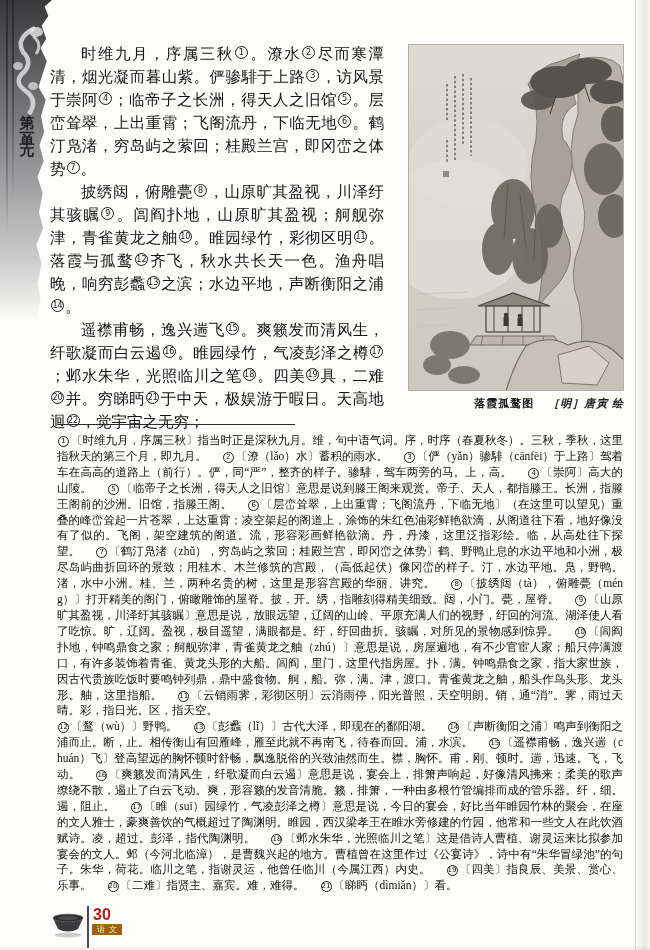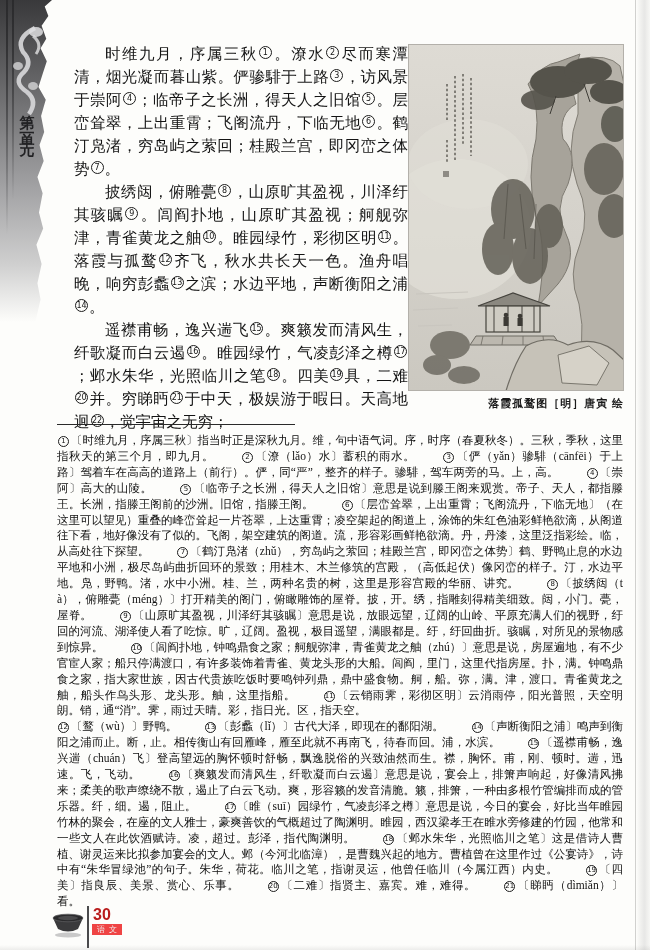--- a/index.html
+++ b/index.html
@@ -12,47 +12,47 @@
     background:linear-gradient(180deg,#39393b 0%,#58585a 18%,#7c7c7e 38%,#a5a5a7 60%,#cfcfcf 82%,rgba(236,236,236,0) 100%);
     clip-path:polygon(0 0,100% 0,86% 2%,93% 5%,80% 8%,89% 12%,78% 15%,90% 19%,82% 23%,74% 27%,88% 31%,79% 36%,85% 41%,76% 45%,84% 50%,72% 55%,82% 60%,75% 66%,83% 71%,70% 76%,80% 82%,72% 88%,78% 93%,68% 100%,0 100%);}
   .side-line{position:absolute;top:0;width:2px;background:linear-gradient(180deg,#2b2b2d 0%,rgba(60,60,62,0) 100%);}
   .side-line.l1{left:6px;height:235px;}
   .side-line.l2{left:12px;height:200px;}
   .ornament{position:absolute;left:3px;top:22px;}
   .unit-label{position:absolute;left:17px;top:103px;writing-mode:vertical-rl;text-orientation:upright;
     font-size:15px;font-weight:bold;letter-spacing:9px;color:#222224;}
 
   
-  .main-text{position:absolute;left:74px;top:42px;width:334px;
+  .main-text{position:absolute;left:50px;top:42px;width:334px;
     font-size:15.5px;line-height:23px;text-align:justify;word-break:break-all;}
   .main-text p{margin:0;text-indent:2em;}
   .mk{display:inline-block;box-sizing:border-box;width:13px;height:13px;border:1px solid #1c1c1c;border-radius:50%;
     font-family:"DejaVu Sans","Liberation Sans",sans-serif;font-size:8px;line-height:11px;text-align:center;
     vertical-align:4px;text-indent:0;letter-spacing:0;margin:0 1px;}
 
   
   .painting{position:absolute;left:408px;top:44px;width:216px;height:347px;margin:0;}
   .caption{position:absolute;left:408px;top:396px;width:216px;text-align:right;
     font-size:11px;font-weight:bold;color:#1a1a1a;letter-spacing:1px;}
-  .cap-credit{}
+  .cap-credit{margin-left:14px;font-style:italic;}
 
   
   .fn-divider{position:absolute;left:57px;top:424px;width:238px;height:1px;background:#2a2a2a;}
   .footnotes{position:absolute;left:57px;top:433px;width:566px;
     font-size:11.5px;line-height:15.9px;text-align:justify;word-break:break-all;color:#101010;}
   .fn-group{margin:0;}
-  .fn{margin-right:27px;}
+  .fn{margin-right:15px;}
   .fn .mk{width:11px;height:11px;font-size:7px;line-height:9px;vertical-align:1px;margin-right:2px;}
 
   
   .bowl{position:absolute;left:50px;top:911px;}
   .foot-line{position:absolute;left:87px;top:906px;width:1.5px;height:42px;background:#4a4a4c;}
   .pageno{position:absolute;left:93px;top:906px;font-family:"Liberation Sans","DejaVu Sans",sans-serif;
     font-size:16px;font-weight:bold;color:#b91c1c;}
-  .subject{position:absolute;left:92px;top:924px;width:30px;height:11px;background:#ef4444;
+  .subject{position:absolute;left:92px;top:924px;width:30px;height:11px;background:#a16207;
     color:#f2f2f2;font-size:8px;line-height:11px;text-align:center;letter-spacing:4px;text-indent:4px;
     font-family:"Liberation Sans","DejaVu Sans",sans-serif;}
 
   
   .edge-right{position:absolute;right:0;top:0;width:14px;height:950px;
     background:linear-gradient(90deg,rgba(0,0,0,0) 0%,rgba(120,120,118,0.16) 60%,rgba(120,120,118,0.05) 100%);
     border-left:1px solid rgba(140,140,138,0.35);}
   .edge-bottom{position:absolute;left:0;bottom:0;width:650px;height:5px;
     background:linear-gradient(180deg,rgba(0,0,0,0),rgba(120,120,118,0.12));}
 </style>

